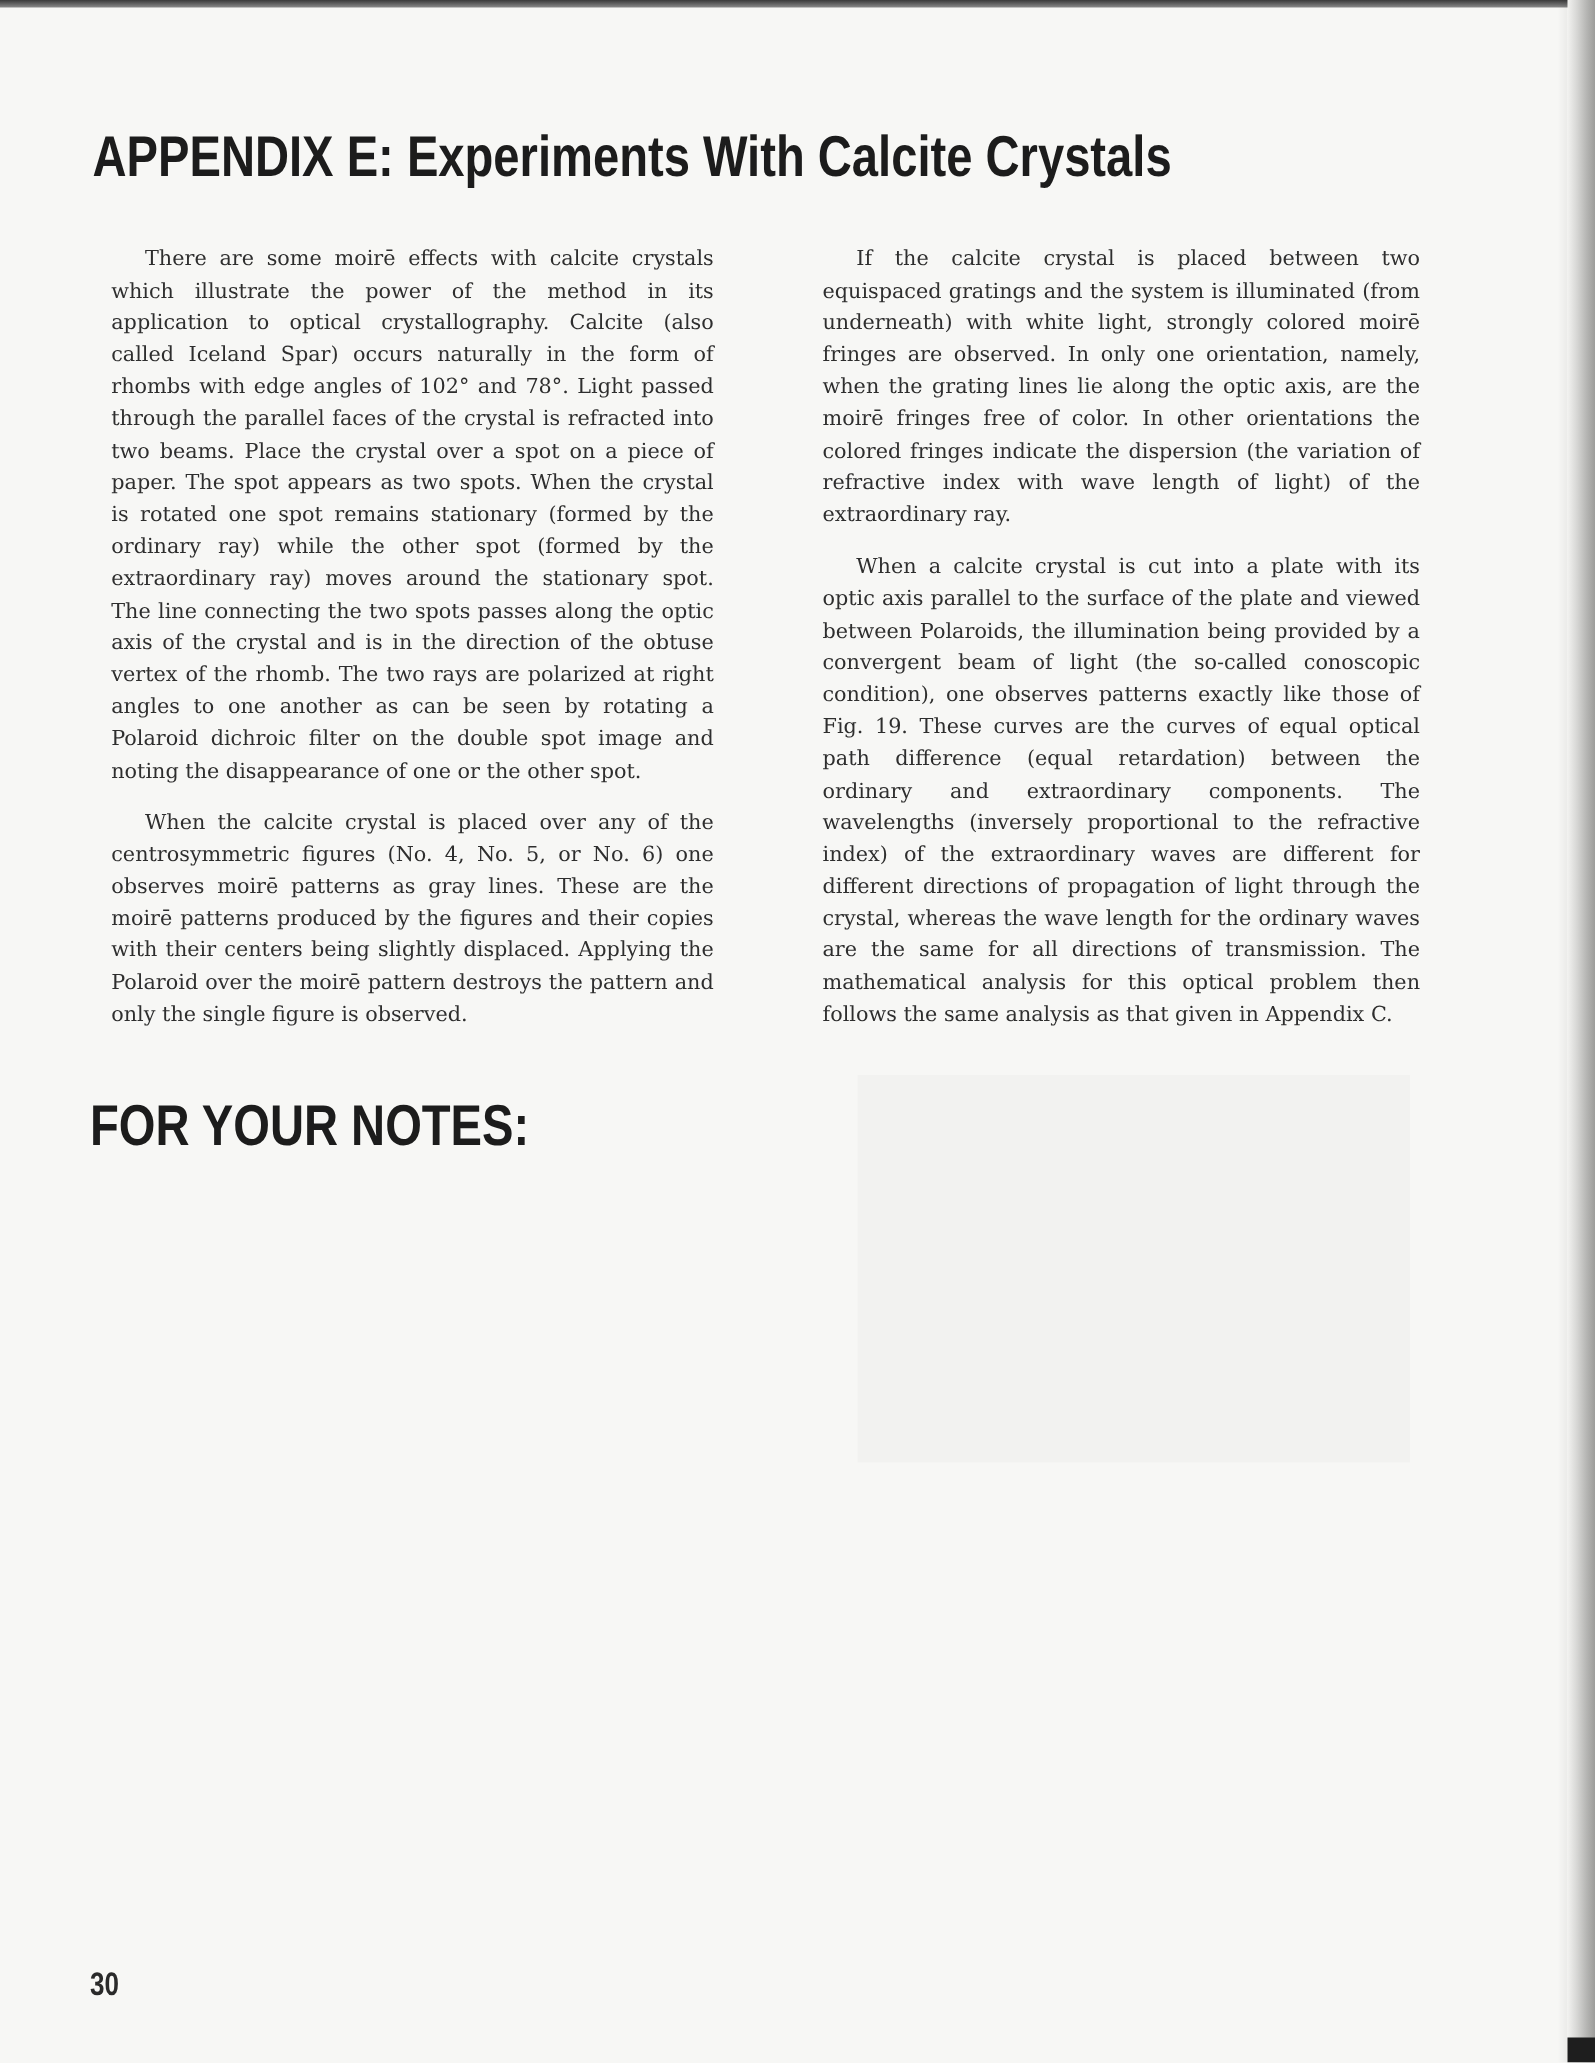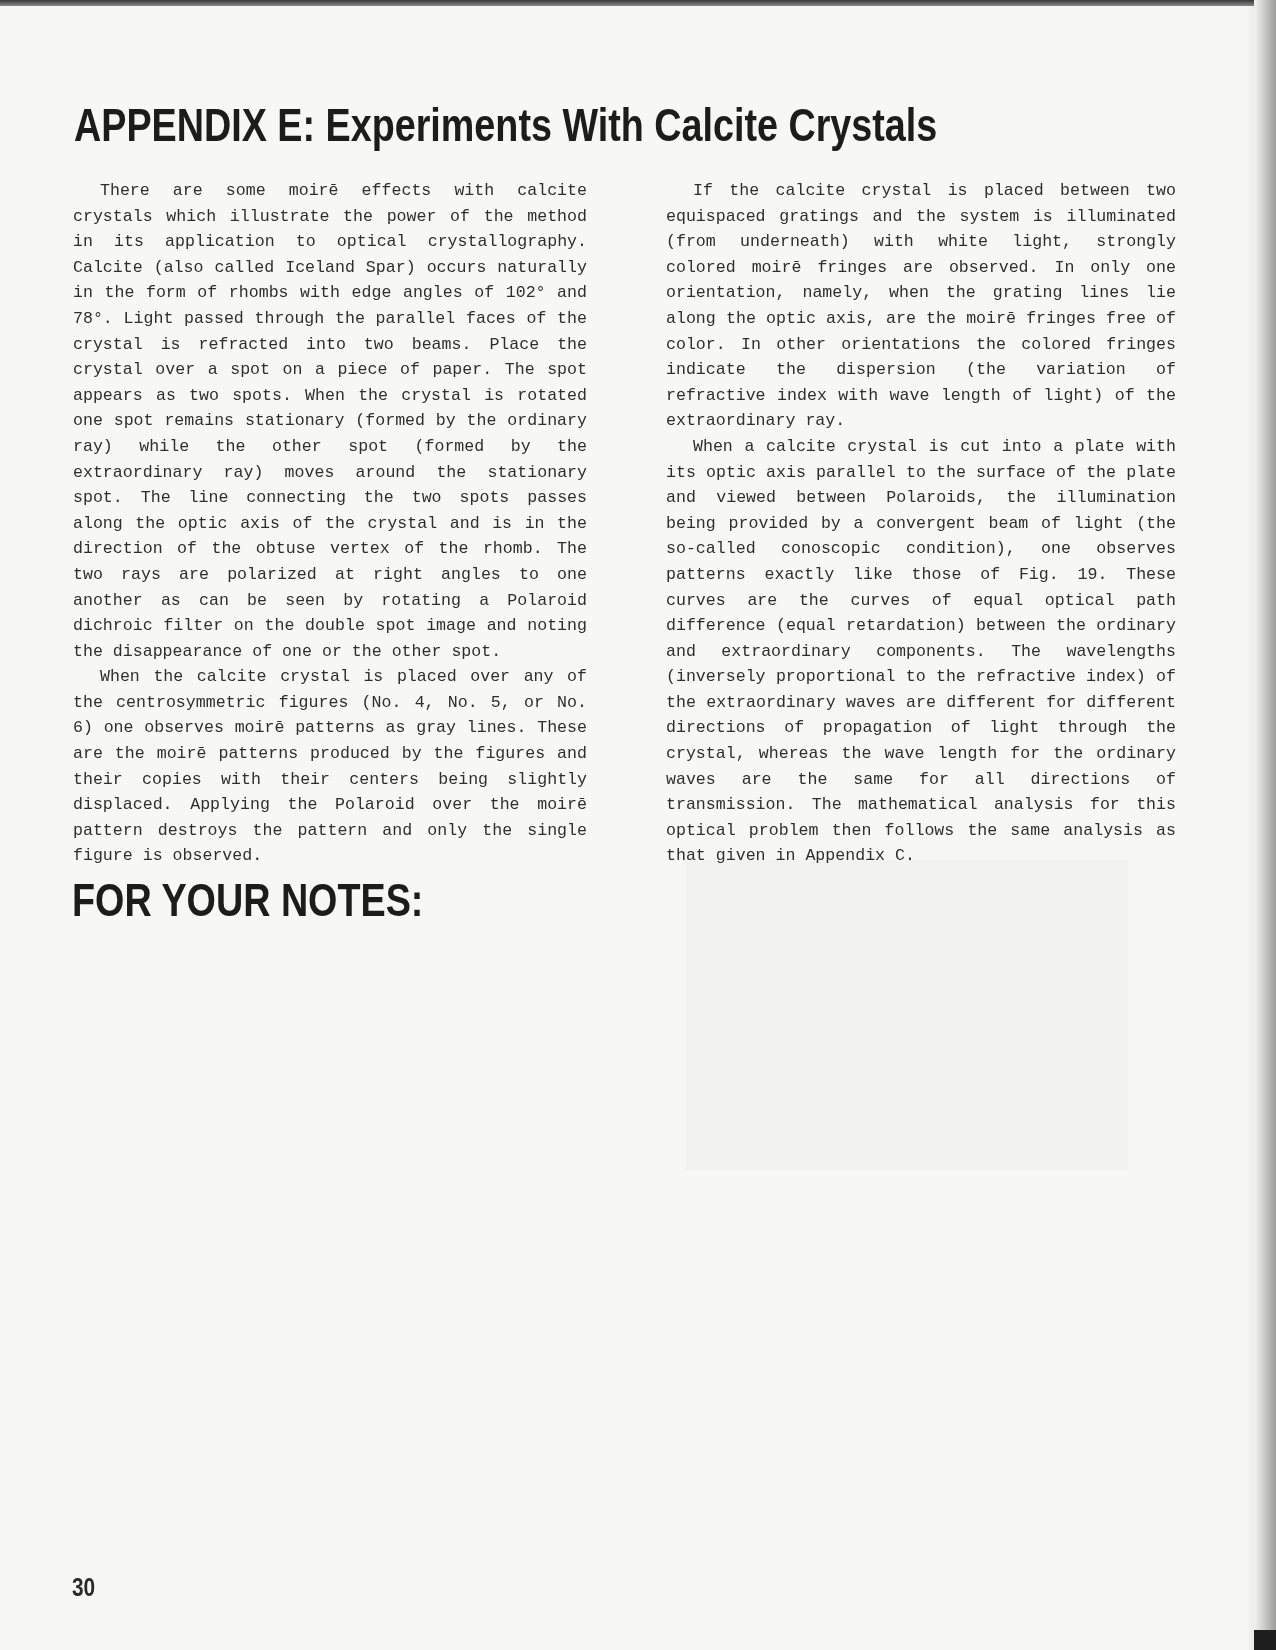--- a/index.html
+++ b/index.html
@@ -62,25 +62,24 @@
     }
     .column {
       position: absolute;
       top: 178px;
       font-size: 16.6px;
       line-height: 25.6px;
       text-align: justify;
       color: #2e2e2e;
     }
     .col-left { left: 73px; width: 514px; }
-    .col-right { left: 666px; width: 510px; }
+    .col-right { left: 642px; width: 510px; }
     .column p {
-      margin: 0;
+      margin: 16px;
       text-indent: 27px;
-      font-family: Liberation Mono, monospace;
     }
     .notes-heading {
       position: absolute;
       left: 72px; top: 872px;
       margin: 0;
       font-family: "Liberation Sans", "DejaVu Sans", sans-serif;
       font-weight: bold;
       font-size: 46px;
       line-height: 56px;
       color: #1c1c1c;

